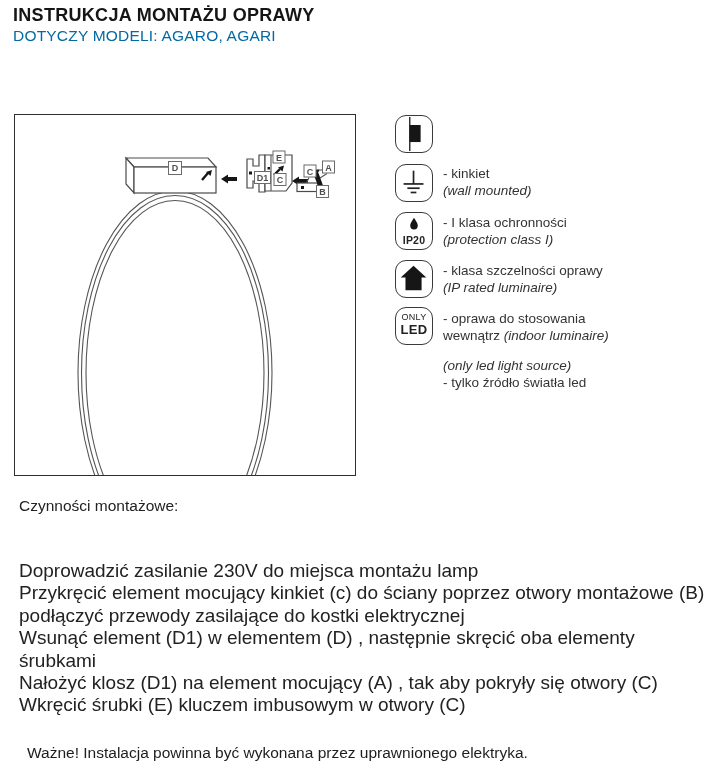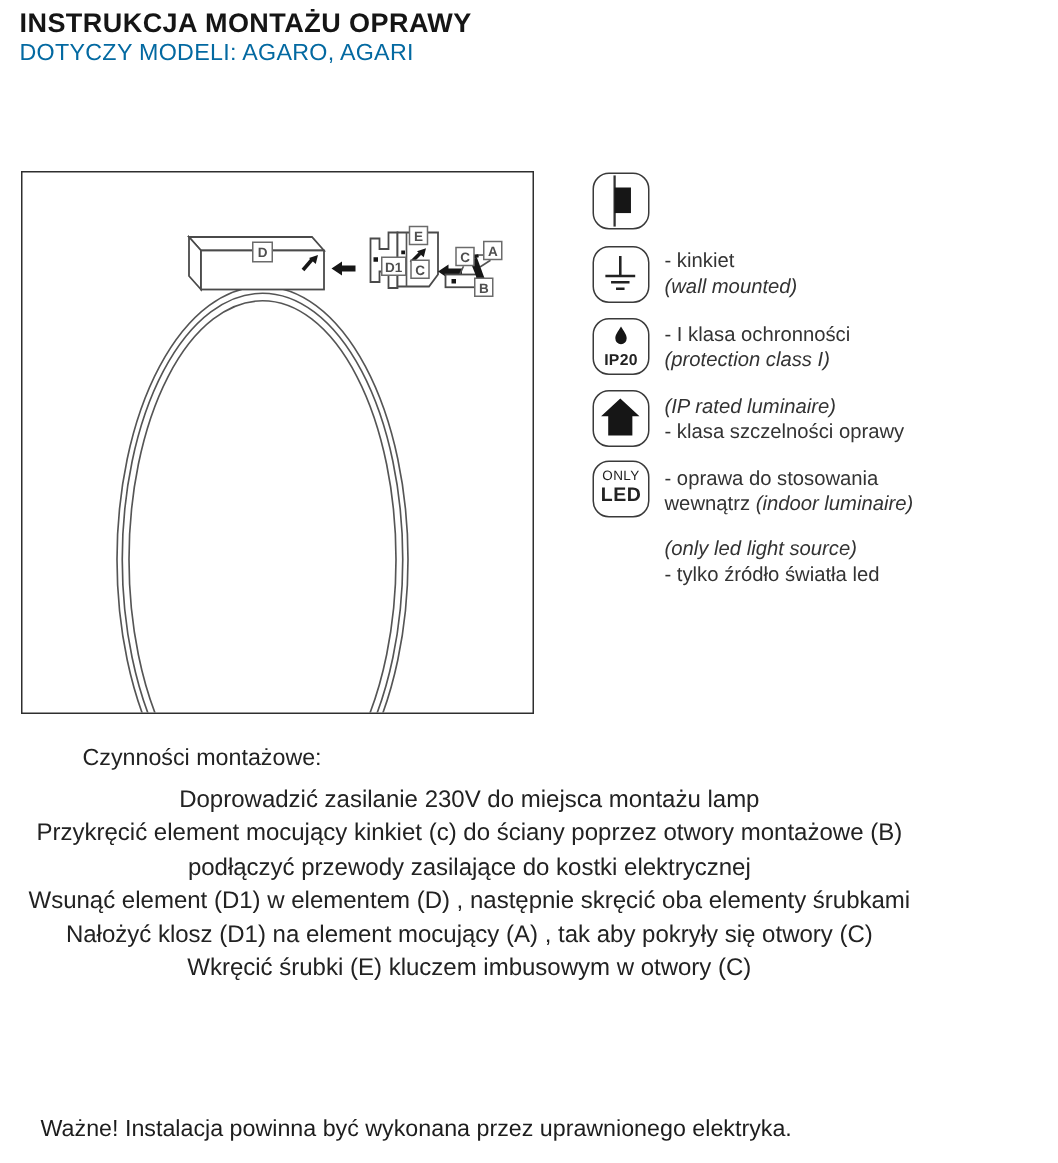--- a/index.html
+++ b/index.html
@@ -36,22 +36,22 @@
 
   .iconlabel-ip {
     position:absolute; left:0; right:0; bottom:3px; text-align:center;
     font-size:10.5px; font-weight:bold; color:#222; letter-spacing:0.2px;
   }
   .only { position:absolute; left:0; right:0; top:4px; text-align:center;
     font-size:9px; font-weight:normal; color:#222; letter-spacing:0.3px; }
   .led { position:absolute; left:0; right:0; top:14px; text-align:center;
     font-size:13px; font-weight:bold; color:#222; letter-spacing:0.3px; }
 
-  .inst-heading { position:absolute; left:19px; top:497px; font-size:15.5px; color:#222;margin-left:36px; }
-  .steps { position:absolute; left:19px; top:523px; font-size:16px; line-height:22.4px; color:#222;text-align:center; }
+  .inst-heading { position:absolute; left:19px; top:497px; font-size:15.5px; color:#222; }
+  .steps { position:absolute; left:19px; top:560px; font-size:19px; line-height:22.4px; color:#222; }
   .warning { position:absolute; left:27px; top:744px; font-size:15.5px; color:#1d1d1d; white-space:nowrap; }
 
   .lb { fill:#ffffff; stroke:#6b6b6b; stroke-width:1; }
   .lt { font-family:"Liberation Sans", sans-serif; font-size:9px; font-weight:bold;
         fill:#4f4f4f; text-anchor:middle; }
   .ln { fill:none; stroke:#555555; stroke-width:1.1; }
   .face { fill:#ffffff; stroke:#4a4a4a; stroke-width:1.2; }
   .blk { fill:#161616; stroke:none; }
 </style>
 </head>
@@ -151,22 +151,22 @@
     <div><span></span><span class="it">(protection class I)</span></div>
   </div>
 
   <div class="ficon" style="top:212px">
     <svg viewBox="0 0 38 38" style="position:absolute;left:0;top:0">
       <path d="M19,5 C16.6,9 15,10.8 15,13.2 a4,4.2 0 0 0 8,0 C23,10.8 21.4,9 19,5 Z" fill="#161616"></path>
     </svg>
     <div class="iconlabel-ip">IP20</div>
   </div>
   <div class="ftext" style="top:215px">
+    <div>- klasa szczelności oprawy</div>
     <div><span></span><span class="it">(IP rated luminaire)</span></div>
-    <div>- klasa szczelności oprawy</div>
   </div>
 
   <div class="ficon" style="top:260px">
     <svg viewBox="0 0 38 38">
       <polygon points="18.5,5 32,17.5 27,17.5 27,31 10,31 10,17.5 5,17.5" fill="#161616"></polygon>
     </svg>
   </div>
   <div class="ftext" style="top:263px">
     <div>- oprawa do stosowania</div>
     <div><span>wewnątrz </span><span class="it">(indoor luminaire)</span></div>

